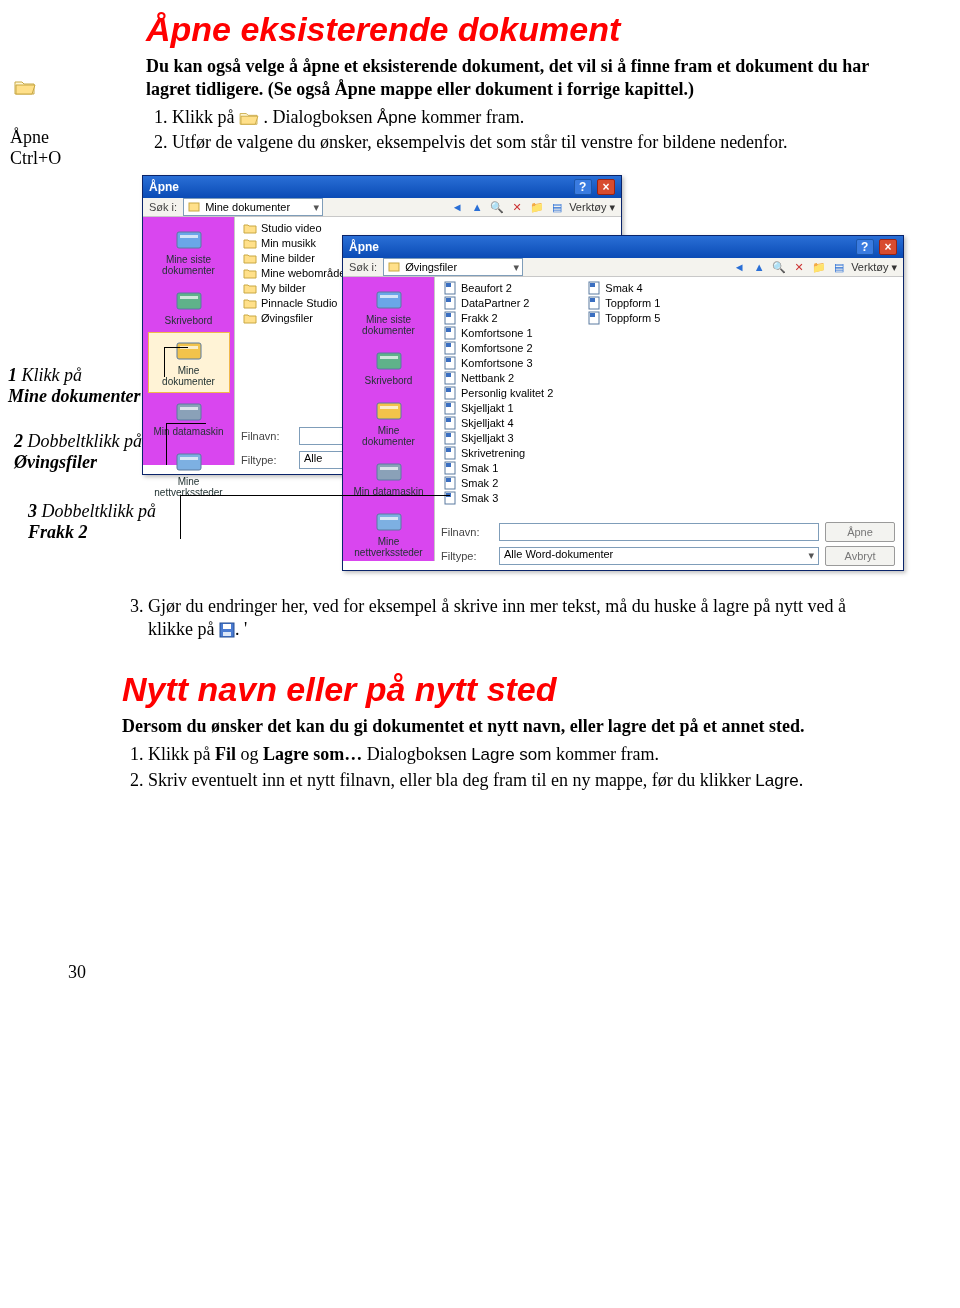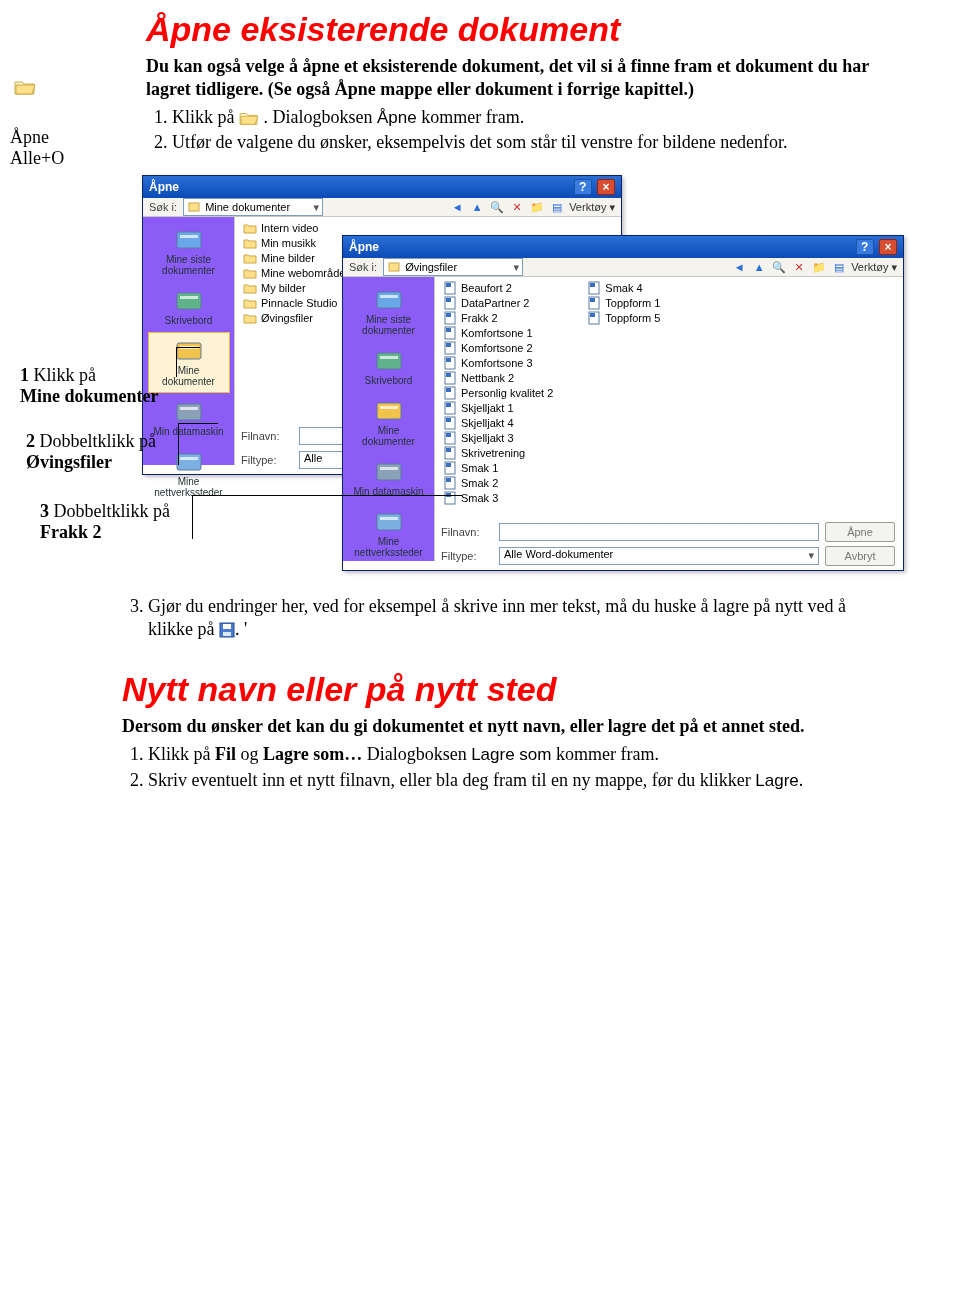--- a/index.html
+++ b/index.html
@@ -132,21 +132,21 @@
     width: 16px; height:16px;
     display:inline-flex; align-items:center; justify-content:center;
     color:#2a6fd6;
   }
   .dlg-body {
     display: flex;
     height: calc(100% - 22px - 28px);
   }
   .placesbar {
     width: 92px;
-    background: #8b5cf6;
+    background: #d946ef;
     border-right: 1px solid #c8c8c8;
     display: flex;
     flex-direction: column;
     align-items: center;
     padding: 4px 0;
     gap: 0;
   }
   .place {
     width: 82px;
     text-align: center;
@@ -208,22 +208,23 @@
     height: 20px;
     font-size: 11px;
     border: 1px solid #9a9a9a;
     background: #f3f3f0;
     border-radius: 2px;
     color:#777;
   }
   
   .callouts {
     position: absolute;
-    left: 12px; top: 0; width: 100%; height: 100%;
+    left: 0; top: 0; width: 100%; height: 100%;
     pointer-events: none;
+    font-style: italic;
   }
   .callout-text {
     position: absolute;
     font-family: "Times New Roman", Times, serif;
     font-size: 18px;
     line-height: 1.15;
     color:#000;
   }
   .co-line {
     position:absolute;
@@ -247,21 +248,21 @@
 <div class="page">
   <div class="top-row">
     <div class="icon-col">
       <span class="open-glyph">
         <svg width="22" height="18" viewBox="0 0 22 18">
           <path d="M1 4h7l2 2h10v10H1z" fill="#fff8d6" stroke="#c9a843"></path>
           <path d="M2 7h19l-3 9H2z" fill="#ffe08a" stroke="#c9a843"></path>
         </svg>
       </span><br>
       <span>Åpne</span><br>
-      <span>Alle+O</span>
+      <span>Ctrl+O</span>
     </div>
     <div class="content-col">
       <h1>Åpne eksisterende dokument</h1>
       <p class="intro">
         <span>Du kan også velge å åpne et eksisterende dokument, det vil si å finne fram et dokument du har lagret tidligere. (Se også Åpne mappe eller dokument i forrige kapittel.)</span>
       </p>
       <ol class="steps">
         <li>
           <span>Klikk på </span>
           <span class="inline-icon">
@@ -327,21 +328,21 @@
                 <rect x="3" y="6" width="24" height="16" rx="2" fill="#7db0e2" stroke="#5a7aa0"></rect>
                 <rect x="6" y="9" width="18" height="3" fill="#fff" opacity=".7"></rect>
               </svg><span>Mine nettverkssteder</span></div>
           </div>
         <div class="filelist">
           <div class="filecol" id="d1-files">
               <div class="fileitem">
                 <svg class="ficon" viewBox="0 0 14 14">
                   <path d="M1 4h4l1 1h7v7H1z" fill="#ffe08a" stroke="#c9a843"></path>
                 </svg>
-                <span>Intern video</span>
+                <span>Studio video</span>
               </div>
               <div class="fileitem">
                 <svg class="ficon" viewBox="0 0 14 14">
                   <path d="M1 4h4l1 1h7v7H1z" fill="#ffe08a" stroke="#c9a843"></path>
                 </svg>
                 <span>Min musikk</span>
               </div>
               <div class="fileitem">
                 <svg class="ficon" viewBox="0 0 14 14">
                   <path d="M1 4h4l1 1h7v7H1z" fill="#ffe08a" stroke="#c9a843"></path>
@@ -619,13 +620,14 @@
     <ol class="steps">
       <li>
         <span>Klikk på </span><span class="bold">Fil</span><span> og </span><span class="bold">Lagre som…</span><span> Dialogboksen </span><span class="sans">Lagre som</span><span> kommer fram.</span>
       </li>
       <li>
         <span>Skriv eventuelt inn et nytt filnavn, eller bla deg fram til en ny mappe, før du klikker </span><span class="sans">Lagre</span><span>.</span>
       </li>
     </ol>
   </div>
 
+  <div class="pagefoot">30</div>
 </div>
 
 </body></html>

